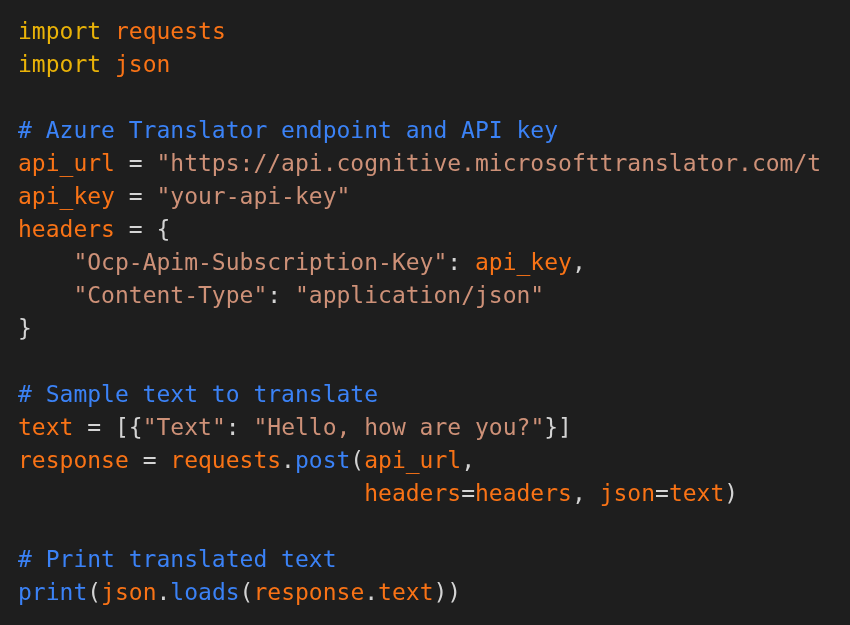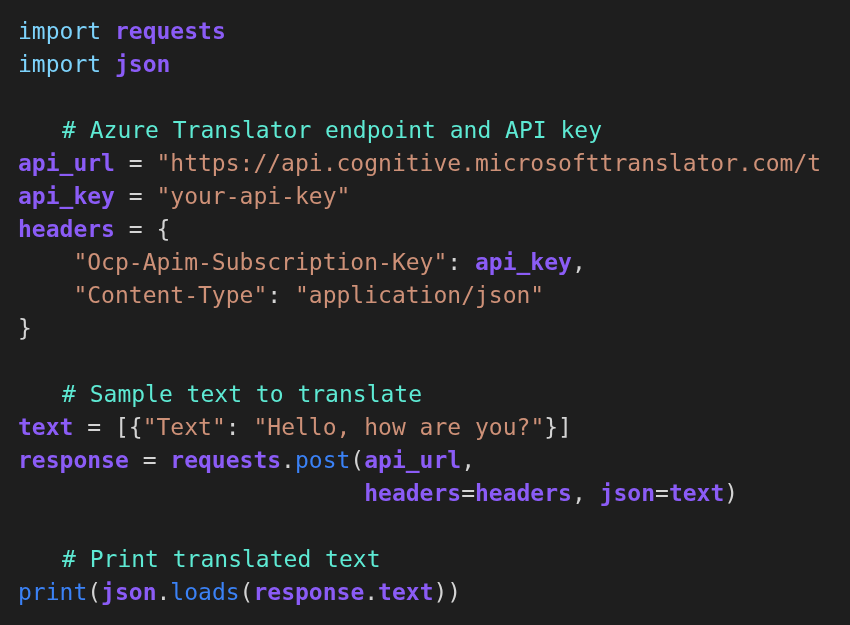--- a/index.html
+++ b/index.html
@@ -1,21 +1,21 @@
 <!DOCTYPE html>
 <html><head>
 <meta charset="utf-8">
 <style>
   html, body { margin:0; padding:0; }
   body { width:850px; height:625px; background:#1e1e1e; overflow:hidden; }
   .code { position:absolute; left:18px; top:15px; font-family:"DejaVu Sans Mono", monospace; font-size:23px; line-height:33px; white-space:pre; color:#d4d4d4; }
   .line { height:33px; }
-  .kw { color:#7dd3fc; }
-  .var { color:#8b5cf6;font-weight:bold; }
+  .kw { color:#eab308; }
+  .var { color:#f97316; }
   .str { color:#ce9178; }
-  .cm { color:#5eead4;margin-left:44px; }
+  .cm { color:#3b82f6; }
   .fn { color:#3b82f6; }
   .p { color:#d4d4d4; }
 </style>
 </head>
 <body>
 
 <div class="code" id="code"><div class="line"><span class="kw">import</span><span class="p"> </span><span class="var">requests</span></div><div class="line"><span class="kw">import</span><span class="p"> </span><span class="var">json</span></div><div class="line"> </div><div class="line"><span class="cm"># Azure Translator endpoint and API key</span></div><div class="line"><span class="var">api_url</span><span class="p"> = </span><span class="str">"https://api.cognitive.microsofttranslator.com/t</span></div><div class="line"><span class="var">api_key</span><span class="p"> = </span><span class="str">"your-api-key"</span></div><div class="line"><span class="var">headers</span><span class="p"> = {</span></div><div class="line"><span class="p">    </span><span class="str">"Ocp-Apim-Subscription-Key"</span><span class="p">: </span><span class="var">api_key</span><span class="p">,</span></div><div class="line"><span class="p">    </span><span class="str">"Content-Type"</span><span class="p">: </span><span class="str">"application/json"</span></div><div class="line"><span class="p">}</span></div><div class="line"> </div><div class="line"><span class="cm"># Sample text to translate</span></div><div class="line"><span class="var">text</span><span class="p"> = [{</span><span class="str">"Text"</span><span class="p">: </span><span class="str">"Hello, how are you?"</span><span class="p">}]</span></div><div class="line"><span class="var">response</span><span class="p"> = </span><span class="var">requests</span><span class="p">.</span><span class="fn">post</span><span class="p">(</span><span class="var">api_url</span><span class="p">,</span></div><div class="line"><span class="p">                         </span><span class="var">headers</span><span class="p">=</span><span class="var">headers</span><span class="p">, </span><span class="var">json</span><span class="p">=</span><span class="var">text</span><span class="p">)</span></div><div class="line"> </div><div class="line"><span class="cm"># Print translated text</span></div><div class="line"><span class="fn">print</span><span class="p">(</span><span class="var">json</span><span class="p">.</span><span class="fn">loads</span><span class="p">(</span><span class="var">response</span><span class="p">.</span><span class="var">text</span><span class="p">))</span></div></div>
 
 </body></html>

